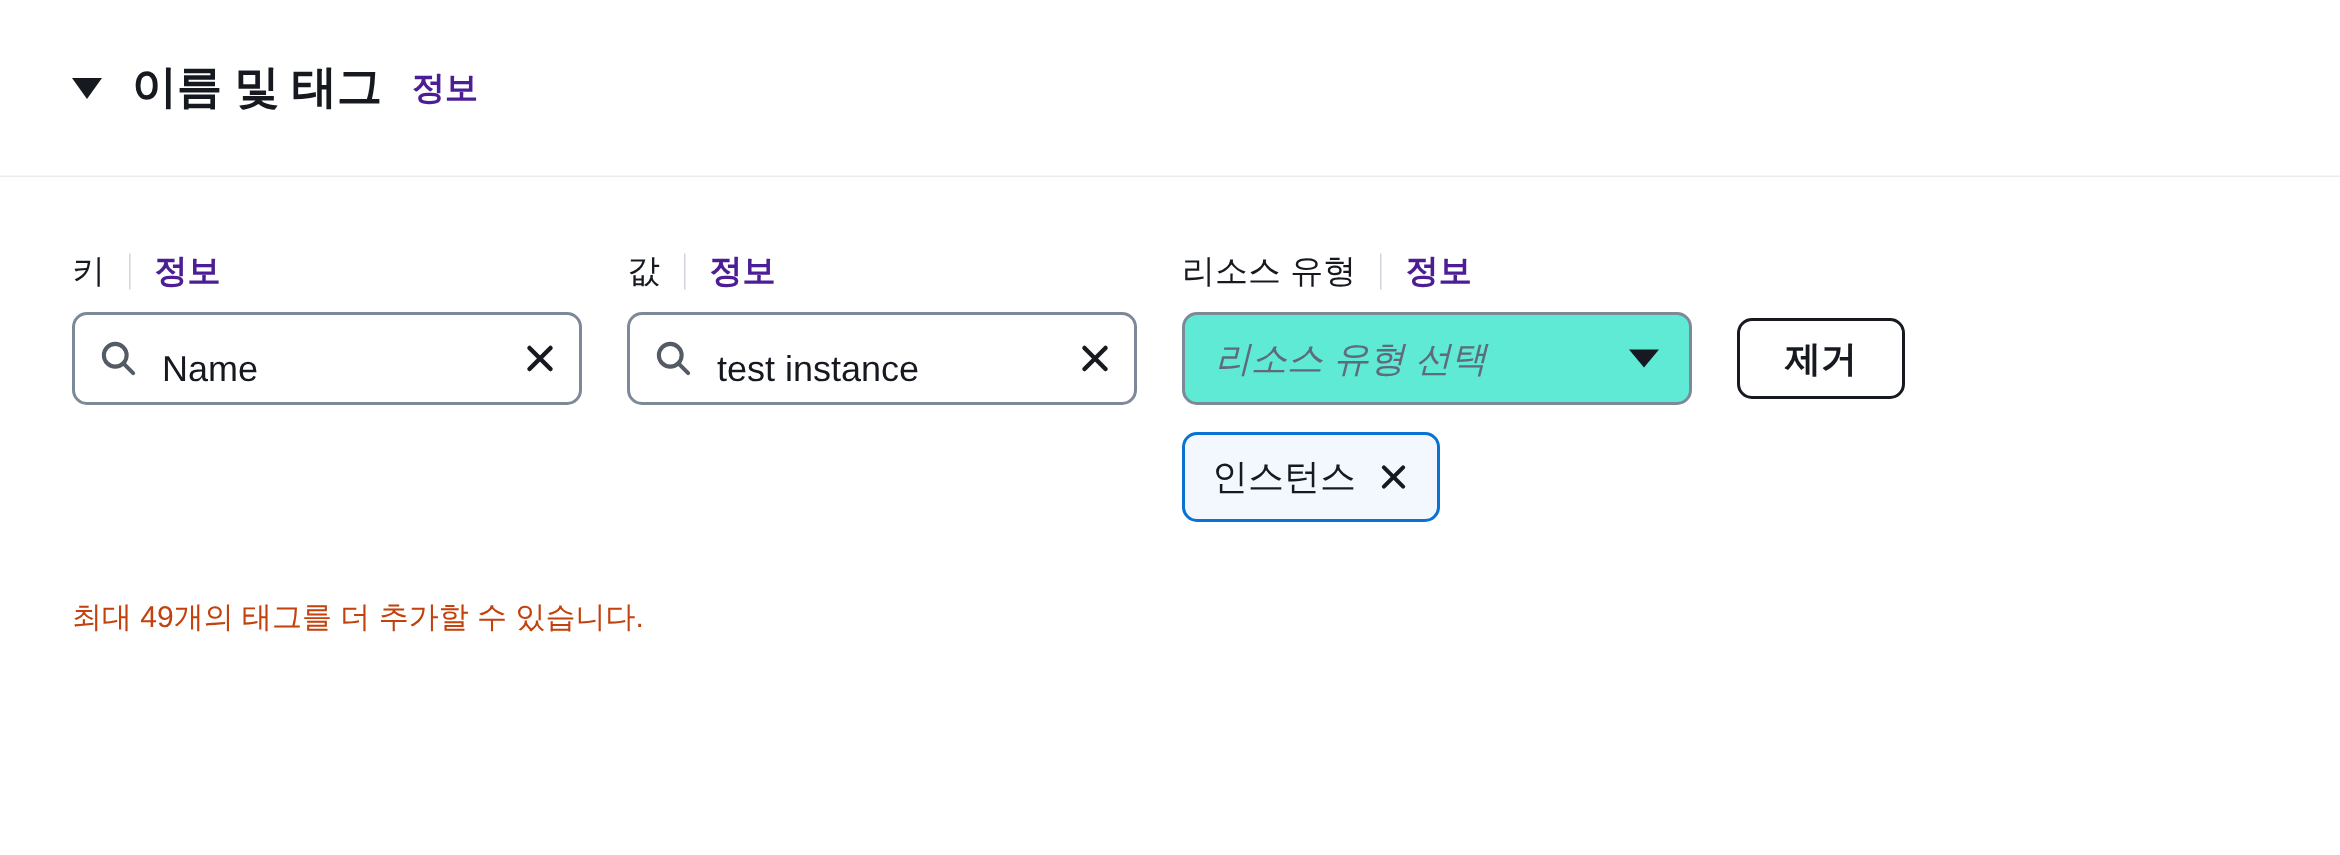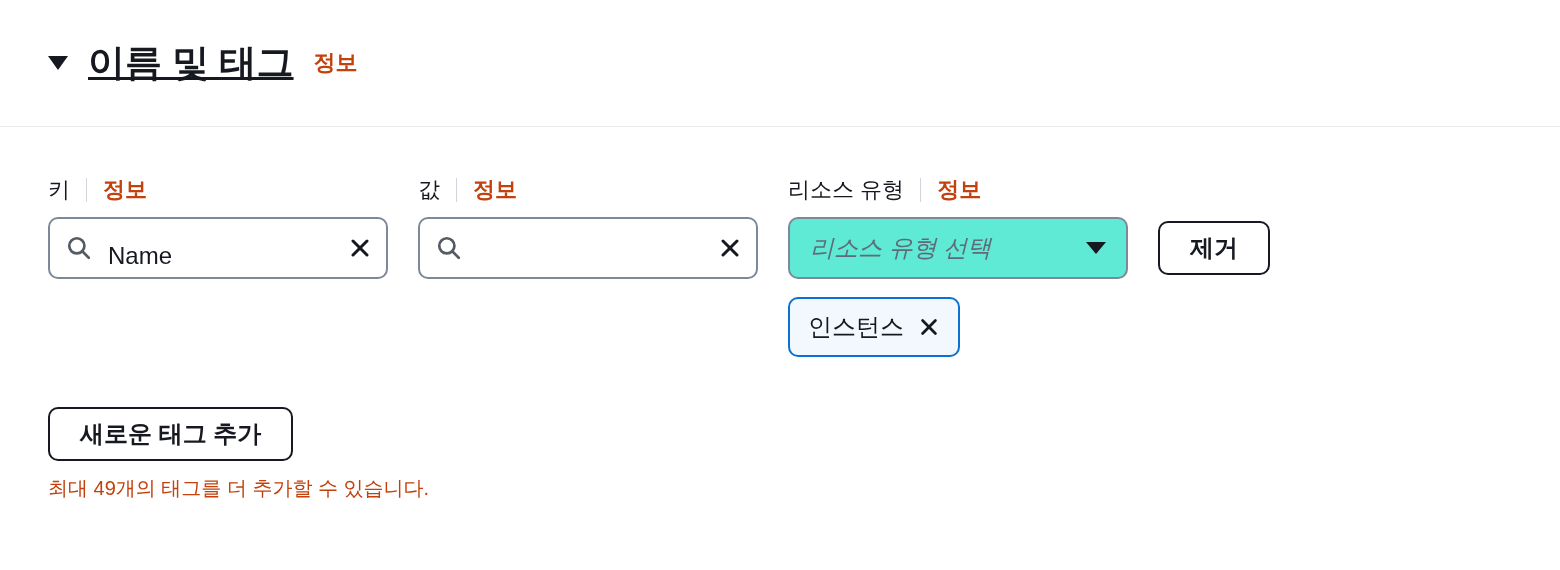--- a/index.html
+++ b/index.html
@@ -22,28 +22,27 @@
       gap: 20px;
     }
     .caret-down {
       width: 0;
       height: 0;
       border-left: 10px solid transparent;
       border-right: 10px solid transparent;
       border-top: 14px solid #16191f;
     }
     .header-title {
-      font-size: 37px;
+      font-size: 30px;
       font-weight: 700;
       color: #16191f;
-      text-decoration: underline;
     }
     .info-link {
       font-size: 22px;
-      color: #c2410c;
+      color: #4c1d95;
       font-weight: 700;
       text-decoration: none;
       cursor: pointer;
     }
     .content {
       padding: 48px;
     }
     .columns {
       display: flex;
       gap: 30px;
@@ -220,20 +219,21 @@
         <span class="divider-v"></span>
         <a class="info-link">정보</a>
       </div>
       <div class="input-wrapper">
         <span class="search-icon">
           <svg width="26" height="26" viewBox="0 0 24 24" fill="none" stroke="#545b64" stroke-width="2.5" stroke-linecap="round" stroke-linejoin="round">
             <circle cx="10" cy="10" r="7"></circle>
             <line x1="21" y1="21" x2="15" y2="15"></line>
           </svg>
         </span>
+        <input type="text" value="test instance" style="">
         <span class="clear-icon">
           <svg width="24" height="24" viewBox="0 0 24 24" fill="none" stroke="#16191f" stroke-width="3" stroke-linecap="round">
             <line x1="5" y1="5" x2="19" y2="19"></line>
             <line x1="19" y1="5" x2="5" y2="19"></line>
           </svg>
         </span>
       </div>
     </div>
 
     <div class="col-resource">
@@ -257,16 +257,15 @@
       </div>
     </div>
 
     <div class="col-remove">
       <button class="btn">제거</button>
     </div>
 
   </div>
 
   <div class="add-tag-section">
-    <button class="btn">새로운 태그 추가</button>
     <div class="helper-text">최대 49개의 태그를 더 추가할 수 있습니다.</div>
   </div>
 </div>
 
 </body></html>

